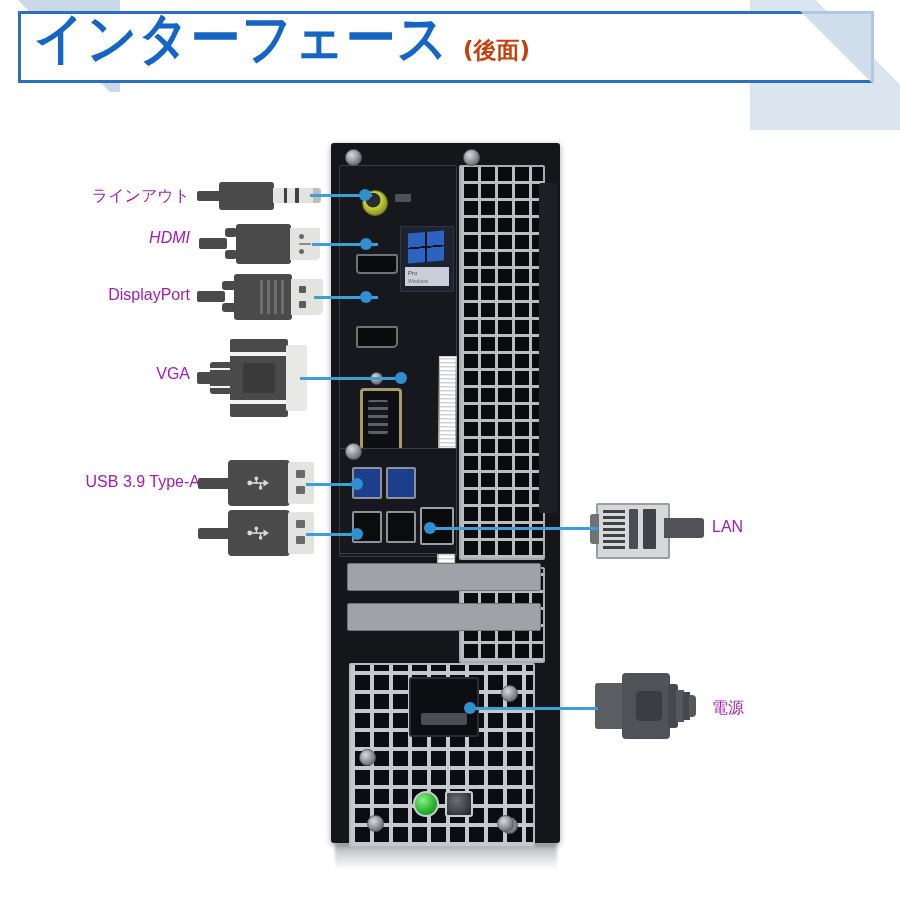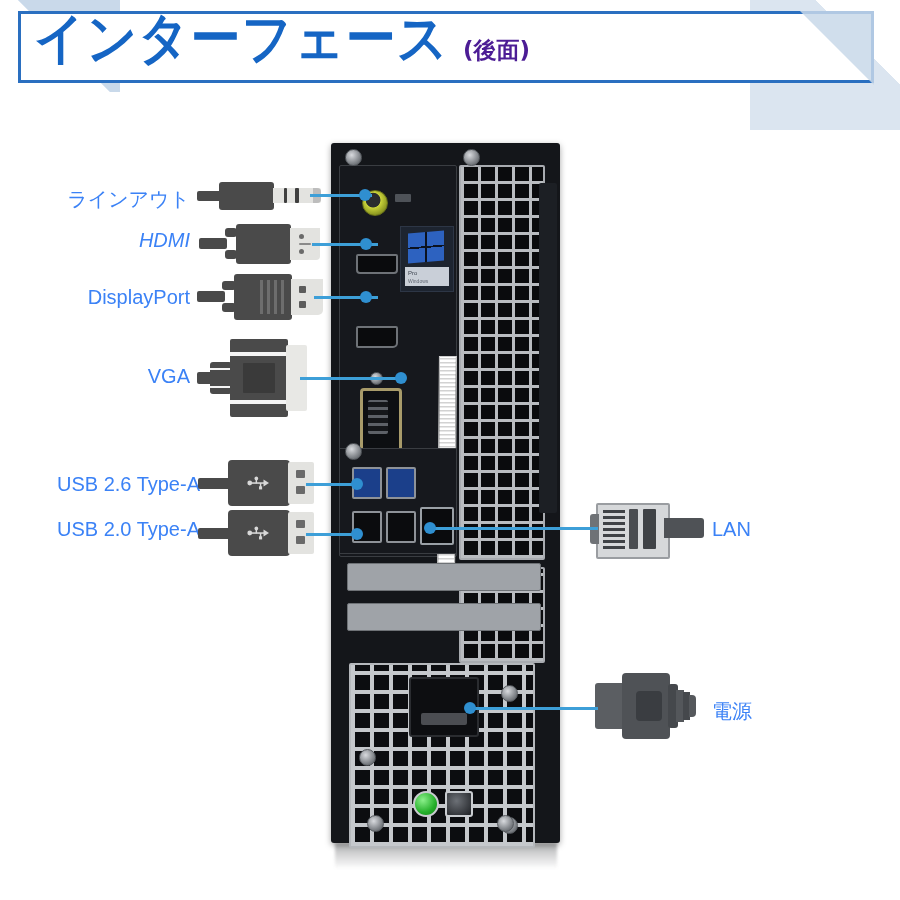--- a/index.html
+++ b/index.html
@@ -30,27 +30,27 @@
     content:"";position:absolute;right:-3px;top:-3px;
     border-left:74px solid transparent;border-top:74px solid rgba(200,216,233,.85);
   }
   .hdr-inner{position:absolute;left:34px;top:16px;display:flex;align-items:baseline;z-index:4;}
   .hdr-title{
     font-size:50px;font-weight:bold;color:#1565c4;letter-spacing:1px;
     line-height:1;font-family:"DejaVu Sans","Liberation Sans",sans-serif;
     transform:scaleY(1.1);transform-origin:bottom left;
   }
   .hdr-sub{
-    font-size:23px;font-weight:bold;color:#4c1d95;margin-left:14px;
+    font-size:23px;font-weight:bold;color:#c2410c;margin-left:14px;
     font-family:"DejaVu Sans","Liberation Sans",sans-serif;
   }
 
   
   .lbl{
-    position:absolute;color:#3b82f6;font-size:20px;white-space:nowrap;
+    position:absolute;color:#a21caf;font-size:16px;white-space:nowrap;
     font-family:"Liberation Sans","DejaVu Sans",sans-serif;
   }
   .lbl.r{text-align:right;}
   .lbl.jp{font-family:"DejaVu Sans","Liberation Sans",sans-serif;}
 
   
   .lead{position:absolute;height:3px;background:#3d9fd8;}
   .dot{position:absolute;width:12px;height:12px;border-radius:50%;background:#2f8fd0;}
 
   
@@ -172,22 +172,21 @@
   <div class="hdr-box"></div>
   <div class="hdr-inner">
     <span class="hdr-title">インターフェース</span>
     <span class="hdr-sub">(後面)</span>
   </div>
 
   <div class="lbl jp r" style="left:20px;top:186px;width:170px;">ラインアウト</div>
   <div class="lbl r" style="left:20px;top:229px;width:170px;font-style:italic;">HDMI</div>
   <div class="lbl r" style="left:20px;top:365px;width:170px;">VGA</div>
   <div class="lbl r" style="left:10px;top:286px;width:180px;">DisplayPort</div>
-  <div class="lbl r" style="left:0px;top:473px;width:200px;">USB 2.6 Type-A</div>
-  <div class="lbl r" style="left:0px;top:518px;width:200px;">USB 2.0 Type-A</div>
+  <div class="lbl r" style="left:0px;top:473px;width:200px;">USB 3.9 Type-A</div>
 
   <div class="lbl" style="left:712px;top:518px;">LAN</div>
   <div class="lbl jp" style="left:712px;top:698px;">電源</div>
 
   <div>
     <div class="cable" style="left:197px;top:191px;width:24px;height:10px;"></div>
     <div class="body-dk" style="left:219px;top:182px;width:55px;height:28px;border-radius:3px;"></div>
     <div class="head-lt" style="left:273px;top:188px;width:48px;height:15px;border-radius:0 2px 2px 0;"></div>
     <div class="pin" style="left:284px;top:188px;width:3px;height:15px;background:#3f3f3f;"></div>
     <div class="pin" style="left:295px;top:188px;width:4px;height:15px;background:#3f3f3f;"></div>

